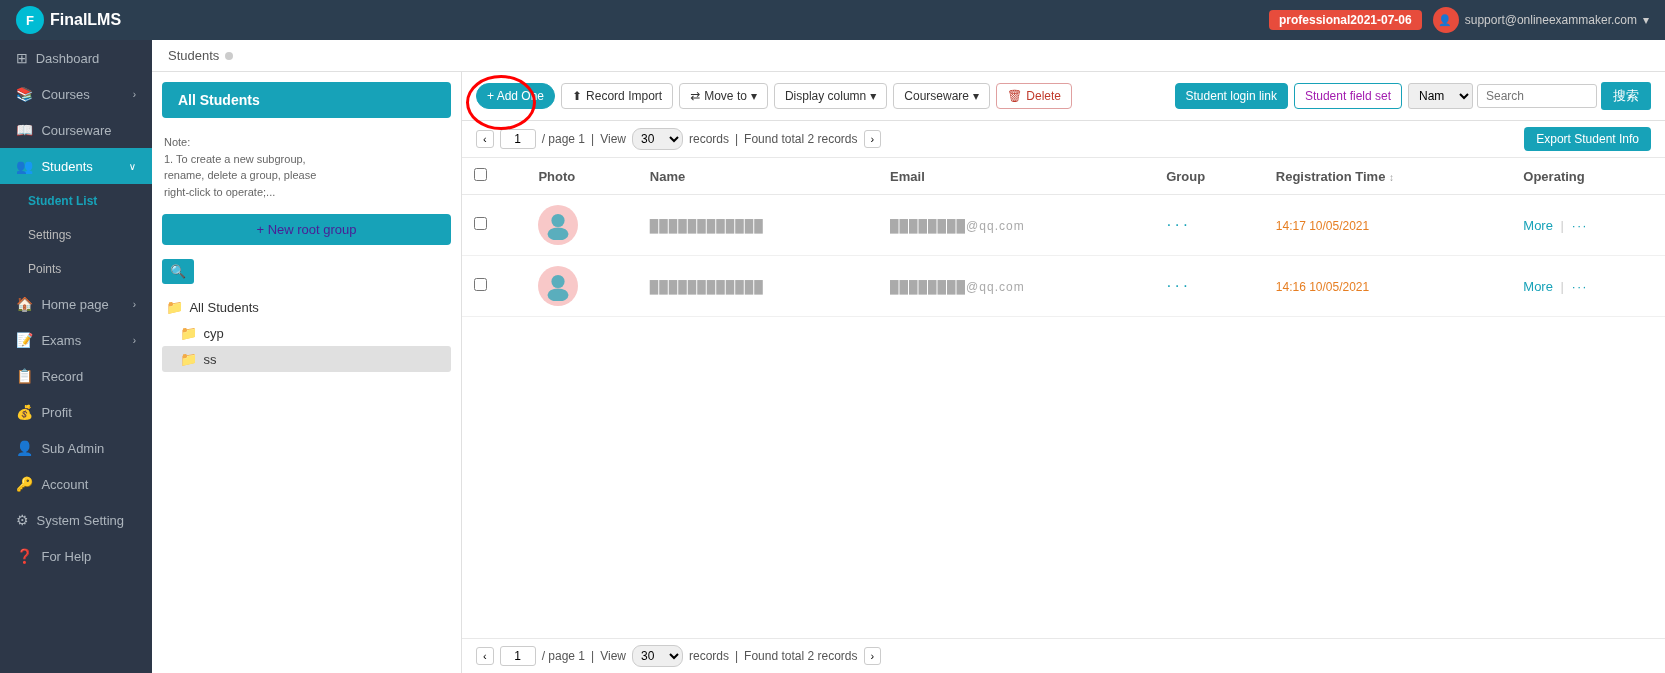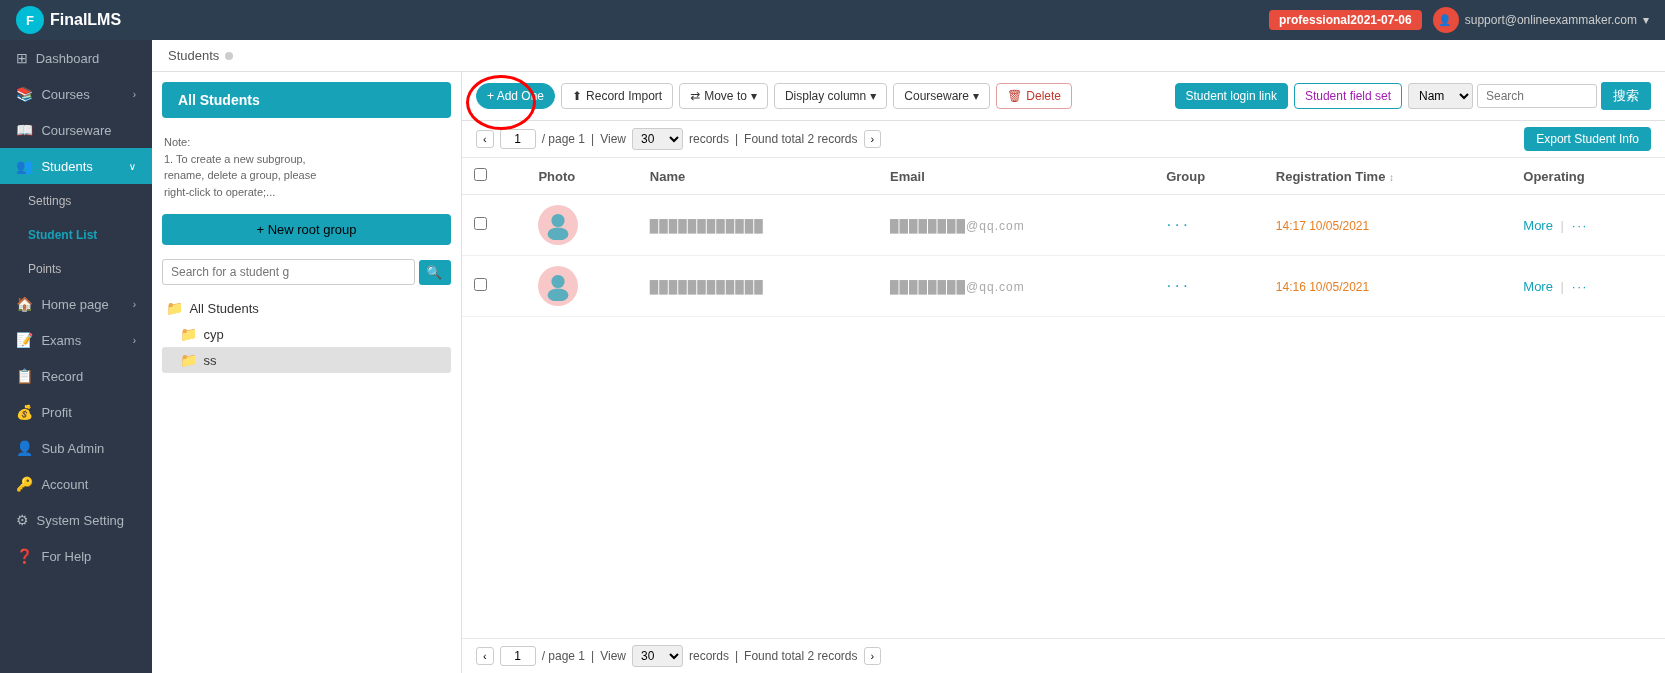--- a/index.html
+++ b/index.html
@@ -158,21 +158,21 @@
 
     .note-box {
       padding: 6px 12px;
       font-size: 11px;
       color: #666;
       line-height: 1.5;
     }
 
     .new-root-btn {
       background: #17a2b8;
-      color: #000000;
+      color: #4c1d95;
       border: none;
       padding: 8px 24px;
       margin: 8px 10px;
       border-radius: 4px;
       font-size: 13px;
       cursor: pointer;
       text-align: center;
     }
 
     .search-student {
@@ -330,21 +330,21 @@
     .pag-input {
       width: 36px;
       border: 1px solid #ccc;
       border-radius: 3px;
       padding: 2px 4px;
       text-align: center;
       font-size: 12px;
     }
     .view-select {
       border: 1px solid #ccc;
-      border-radius: 3px;
+      border-radius: 9px;
       padding: 2px 4px;
       font-size: 12px;
     }
     .export-btn {
       margin-left: auto;
       background: #17a2b8;
       color: white;
       border: none;
       border-radius: 4px;
       padding: 5px 12px;
@@ -459,25 +459,25 @@
     </div>
     <div class="sidebar-item">
       <span class="icon">📖</span>
       <span>Courseware</span>
     </div>
     <div class="sidebar-item active">
       <span class="icon">👥</span>
       <span>Students</span>
       <span class="arrow">∨</span>
     </div>
+    <div class="sidebar-item sub active">
+      <span>Student List</span>
+    </div>
     <div class="sidebar-item sub">
       <span>Settings</span>
-    </div>
-    <div class="sidebar-item sub active">
-      <span>Student List</span>
     </div>
     <div class="sidebar-item sub">
       <span>Points</span>
     </div>
     <div class="sidebar-item">
       <span class="icon">🏠</span>
       <span>Home page</span>
       <span class="arrow">›</span>
     </div>
     <div class="sidebar-item">
@@ -526,21 +526,20 @@
         <div class="note-box">
           <span>Note:</span><br>
           1. To create a new subgroup,<br>
           rename, delete a group, please<br>
           right-click to operate;...
         </div>
 
         <button class="new-root-btn">+ New root group</button>
 
         <div class="search-student">
-          <input type="text" placeholder="Search for a student g" style="">
           <button class="search-btn">🔍</button>
         </div>
 
         <div class="group-list">
           <div class="group-item">
             <span class="folder-icon">📁</span>
             <span>All Students</span>
           </div>
           <div class="group-item" style="padding-left:18px">
             <span class="folder-icon">📁</span>

